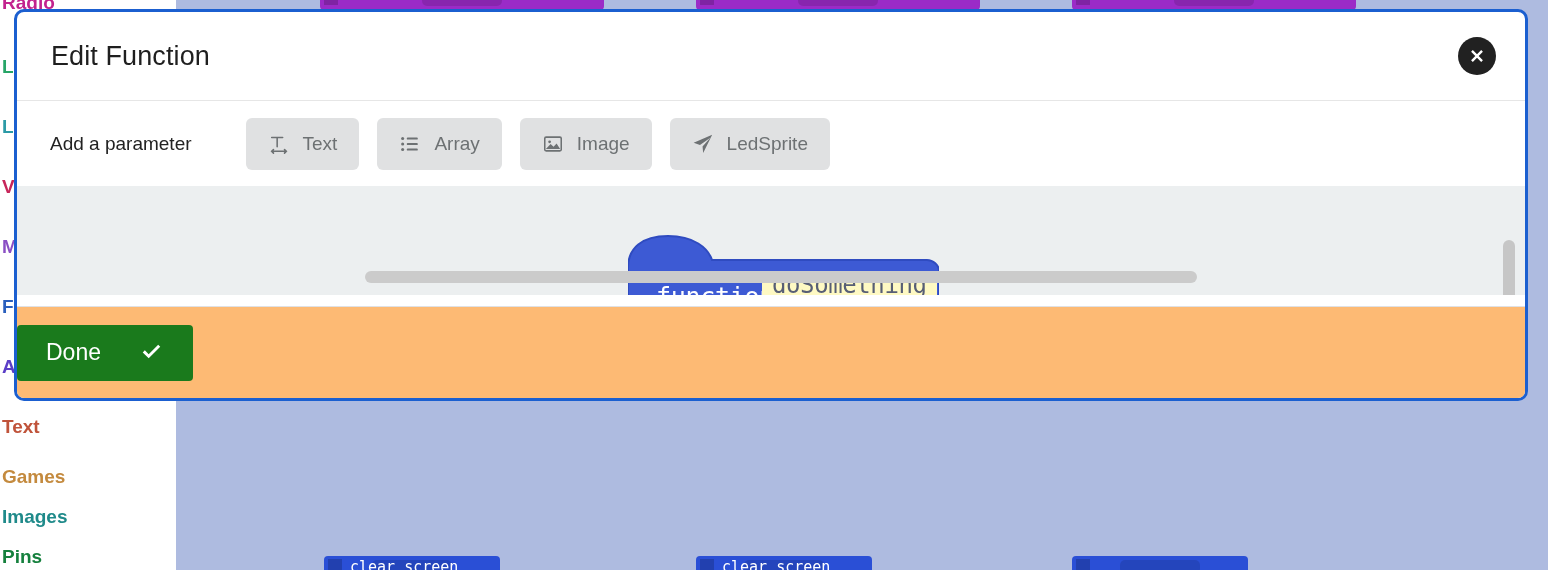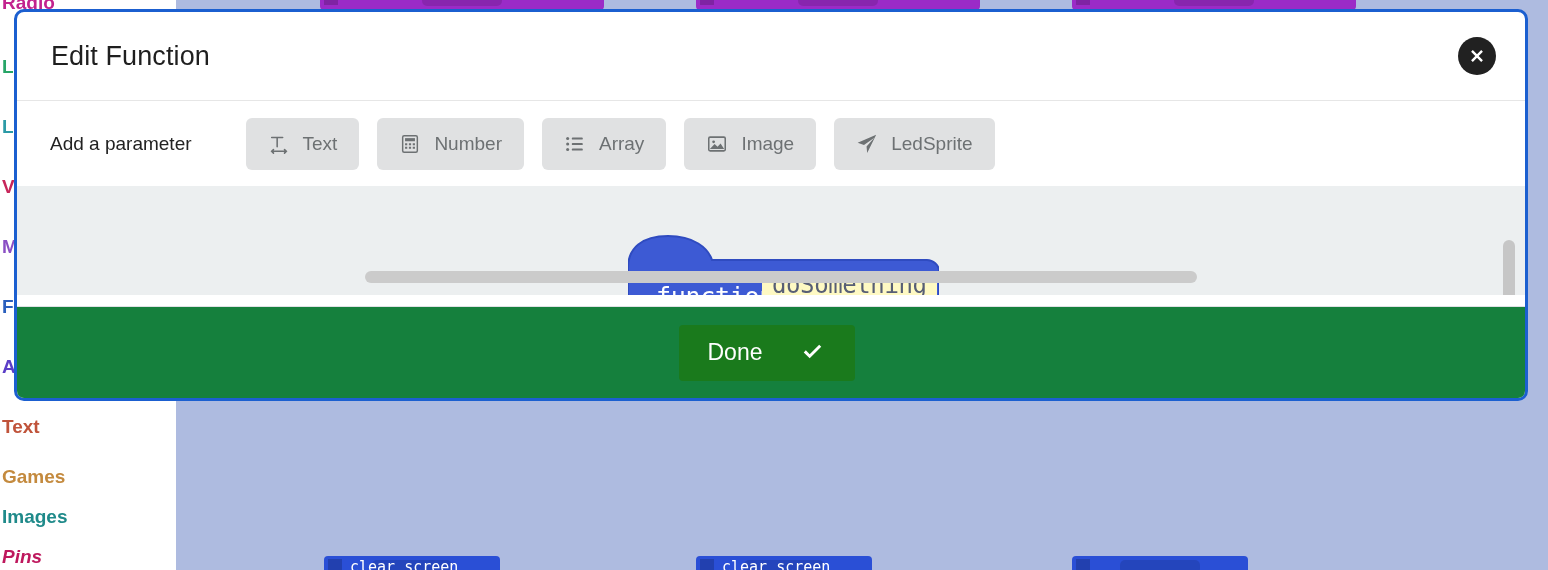--- a/index.html
+++ b/index.html
@@ -229,25 +229,25 @@
     cursor: pointer;
   }
 
   
   .white-strip {
     flex: 0 0 11px;
     background: #ffffff;
   }
   .modal-footer {
     flex: 0 0 91px;
-    background: #15803d;
+    background: #fdba74;
     border-top: 1px solid #dfe1e5;
     display: flex;
     align-items: center;
-    justify-content: center;
+    justify-content: flex-start;
     padding-right: 9px;
   }
   .done-btn {
     height: 56px;
     min-width: 176px;
     background: #1a7a1c;
     border: none;
     border-radius: 4px;
     color: #ffffff;
     font-size: 23px;
@@ -269,21 +269,21 @@
       <div class="bg-cat" style="top: -8px; color: rgb(194, 35, 142);">Radio</div>
       <div class="bg-cat" style="top: 56px; color: rgb(39, 165, 103);">Loops</div>
       <div class="bg-cat" style="top: 116px; color: rgb(44, 154, 166);">Logic</div>
       <div class="bg-cat" style="top: 176px; color: rgb(199, 38, 90);">Variables</div>
       <div class="bg-cat" style="top: 236px; color: rgb(138, 79, 196);">Math</div>
       <div class="bg-cat" style="top: 296px; color: rgb(42, 95, 189);">Functions</div>
       <div class="bg-cat" style="top: 356px; color: rgb(91, 62, 199);">Arrays</div>
       <div class="bg-cat" style="top: 416px; color: rgb(192, 83, 58);">Text</div>
       <div class="bg-cat" style="top: 466px; color: rgb(196, 138, 62);">Games</div>
       <div class="bg-cat" style="top: 506px; color: rgb(31, 138, 138);">Images</div>
-      <div class="bg-cat" style="top: 546px; color: #be185d; font-style: italic;">Pins</div>
+      <div class="bg-cat" style="top: 546px; color: #15803d;">Pins</div>
     </div>
   <div class="bg-canvas" id="bg-blocks">
       <div class="bg-block" style="left: 144px; top: -12px; width: 284px; height: 22px; background: rgb(155, 43, 199);">
         <div class="bg-knob"></div>
         <div class="bg-inner" style="left: 102px; top: 4px; width: 80px; height: 14px;"></div>
         <div class="bg-label"></div>
       </div>
       <div class="bg-block" style="left: 520px; top: -12px; width: 284px; height: 22px; background: rgb(155, 43, 199);">
         <div class="bg-knob"></div>
         <div class="bg-inner" style="left: 102px; top: 4px; width: 80px; height: 14px;"></div>
@@ -325,35 +325,20 @@
 
   <div class="param-row">
     <div class="param-label">Add a parameter</div>
     <div class="param-btns" id="param-btns">
         <button class="param-btn">
           <span class="pb-icon"><svg viewBox="0 0 24 24" fill="none" stroke="#6d7173" stroke-width="1.7" stroke-linecap="round">
               <path d="M4 5h12M10 5v10"></path>
               <path d="M4 20h16M6 18l-2 2 2 2M18 18l2 2-2 2"></path>
             </svg></span>
           <span class="pb-label">Text</span>
-        </button>
-        <button class="param-btn">
-          <span class="pb-icon"><svg viewBox="0 0 24 24" fill="none" stroke="#6d7173" stroke-width="1.6">
-              <rect x="4" y="3" width="16" height="18" rx="1.6"></rect>
-              <rect x="6.6" y="5.6" width="10.8" height="3.4" fill="#6d7173" stroke="none"></rect>
-              <g fill="#6d7173" stroke="none">
-                <rect x="6.6" y="11.2" width="2.4" height="2.2"></rect>
-                <rect x="10.8" y="11.2" width="2.4" height="2.2"></rect>
-                <rect x="15" y="11.2" width="2.4" height="2.2"></rect>
-                <rect x="6.6" y="15" width="2.4" height="2.2"></rect>
-                <rect x="10.8" y="15" width="2.4" height="2.2"></rect>
-                <rect x="15" y="15" width="2.4" height="2.2"></rect>
-              </g>
-            </svg></span>
-          <span class="pb-label">Number</span>
         </button>
         <button class="param-btn">
           <span class="pb-icon"><svg viewBox="0 0 24 24" fill="#6d7173">
               <circle cx="4" cy="6" r="1.7"></circle>
               <circle cx="4" cy="12" r="1.7"></circle>
               <circle cx="4" cy="18" r="1.7"></circle>
               <rect x="8.5" y="4.8" width="12" height="2.4" rx="1"></rect>
               <rect x="8.5" y="10.8" width="12" height="2.4" rx="1"></rect>
               <rect x="8.5" y="16.8" width="12" height="2.4" rx="1"></rect>
             </svg></span>

